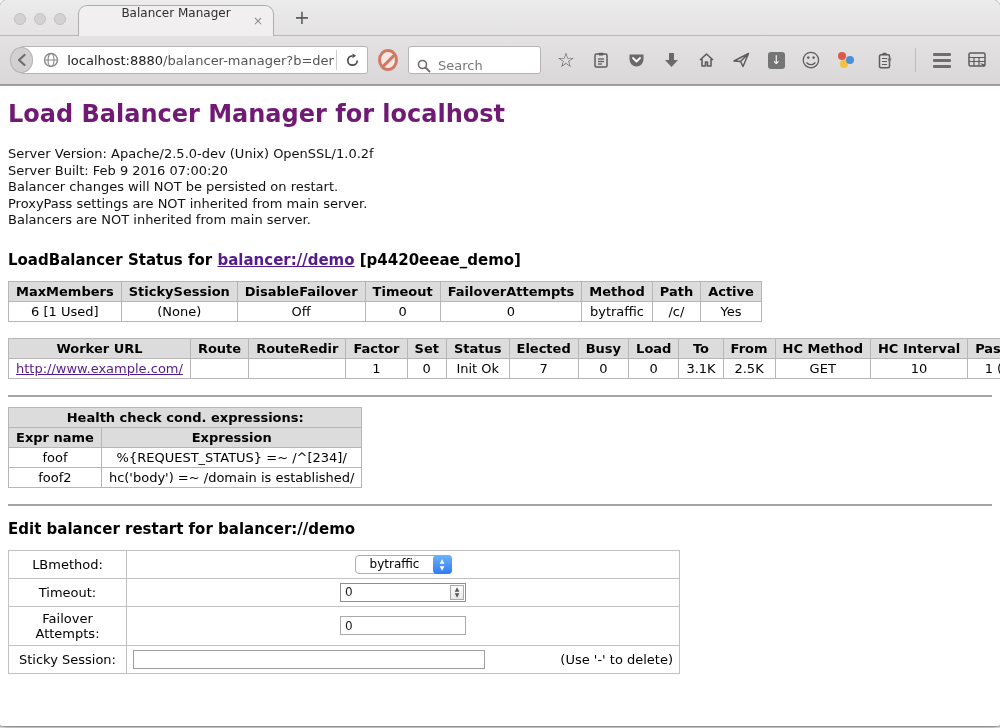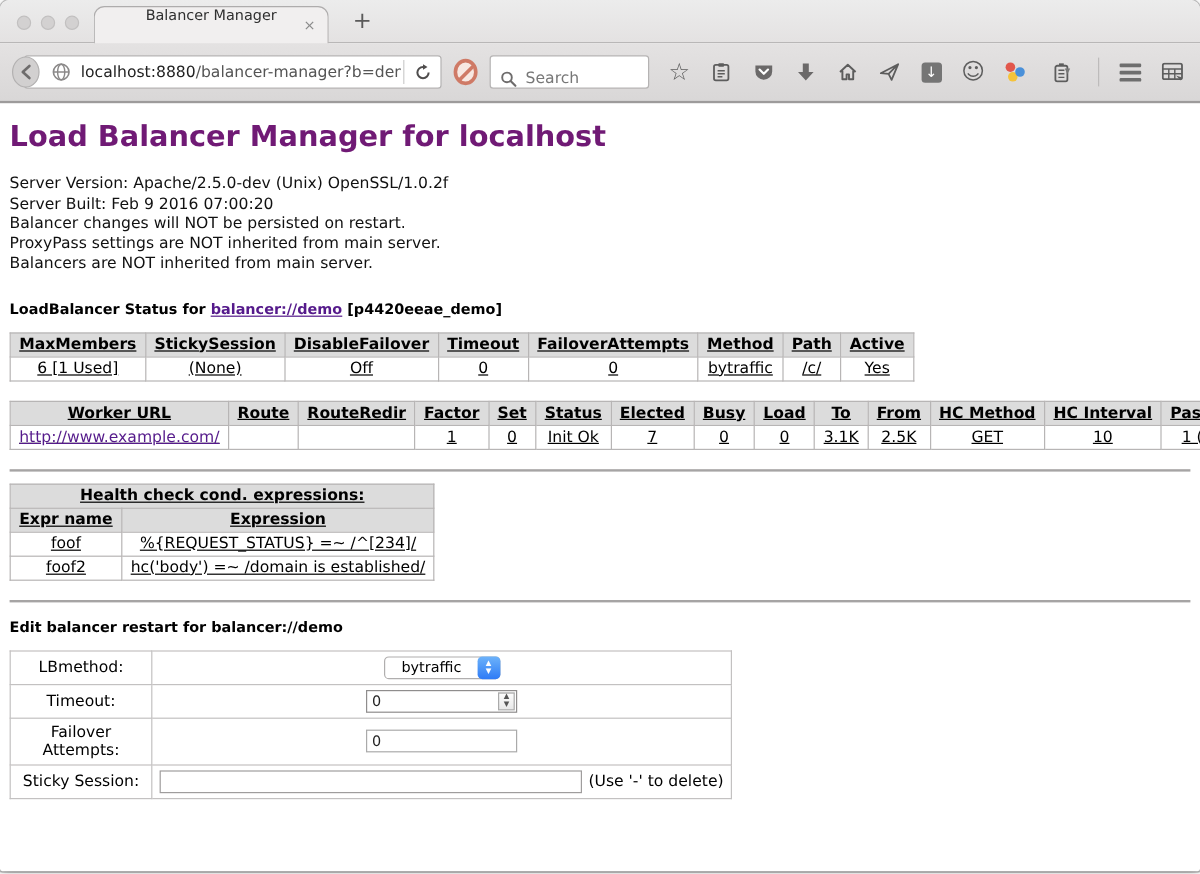--- a/index.html
+++ b/index.html
@@ -47,32 +47,32 @@
   .dots .d3 { background:#4a90d9; left:9px; top:5px; }
   .caret { font-size:9px; color:#777; margin-left:-4px; }
   .sep { width:1px; height:24px; background:#bdbbbb; margin:0 4px; }
   .burger { display:flex; flex-direction:column; gap:3px; }
   .burger i { width:18px; height:3px; background:#6e6e6e; border-radius:1px; }
 
   
   .content { background:#fff; padding:14px 8px 0 8px; height:636px; overflow:hidden; }
   h1 { font-size:24px; font-weight:bold; color:#701a75; margin-bottom:18px; letter-spacing:0; }
   .info { font-size:13px; line-height:16.5px; color:#111; margin-bottom:22px; }
-  h3.sect { font-size:12px; font-weight:bold; margin:10px 0 12px; }
+  h3.sect { font-size:15px; font-weight:bold; margin:10px 0 12px; }
   h3.sect a { color:#551a8b; }
   table.grid { border-collapse:collapse; font-size:13px; margin-bottom:16px; }
-  table.grid th, table.grid td { border:1px solid #b7b5b5; padding:2px 7px; text-align:center; white-space:nowrap;text-decoration:underline; }
+  table.grid th, table.grid td { border:1px solid #b7b5b5; padding:2px 7px; text-align:center; white-space:nowrap; }
   table.grid { border:1px solid #8d8b8b; }
   table.grid th { background:#dcdcdc; font-weight:bold; }
   table.grid a { color:#551a8b; }
   td.left { text-align:left; }
   hr { border:none; height:2px; background:#a6a4a4; margin:10px 0; }
 
   
-  table.form { border-collapse:collapse; font-size:13px; width:602px; border:1px solid #9d9b9b; }
+  table.form { border-collapse:collapse; font-size:13px; width:672px; border:1px solid #9d9b9b; }
   table.form td { border:1px solid #c3c1c1; padding:4px 6px; }
   td.flabel { width:118px; text-align:center; }
   td.fval { text-align:center; }
   .mac-select { display:inline-flex; align-items:center; height:19px; border:1px solid #b0aeae; border-radius:4px;
                 background:#fff; vertical-align:middle; }
   .mac-select .sl { width:78px; font-size:12px; text-align:center; }
   .mac-select .st { width:19px; height:19px; margin:-1px; border-radius:4px; background:linear-gradient(#6db3fa,#2e7bf6);
                     color:#fff; font-size:6px; line-height:7px; display:flex; flex-direction:column;
                     align-items:center; justify-content:center; }
   .numwrap { display:inline-flex; align-items:center; border:1px solid #8f8d8d; background:#fff; height:19px; width:126px; }

